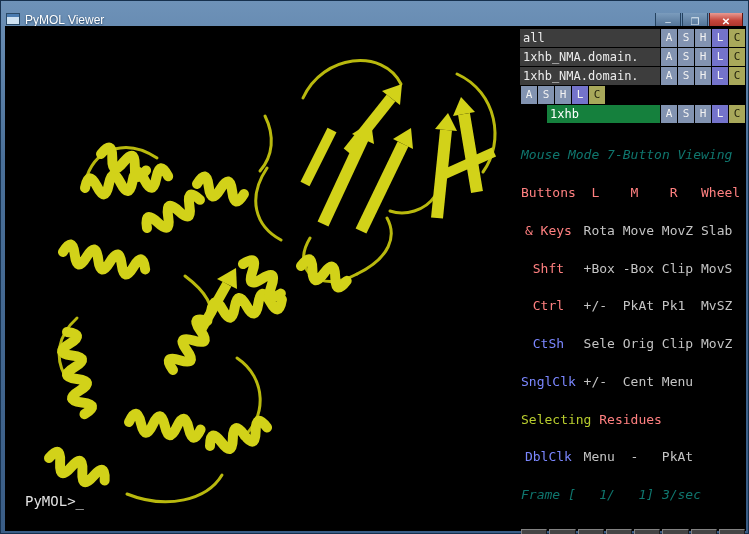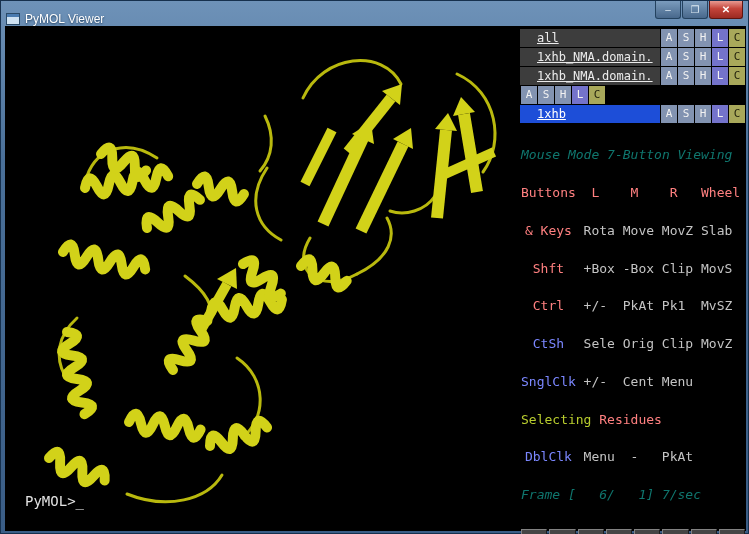--- a/index.html
+++ b/index.html
@@ -2,21 +2,21 @@
 <html><head>
 <meta charset="utf-8">
 <style>
   * { margin:0; padding:0; box-sizing:border-box; }
   html,body { width:749px; height:534px; overflow:hidden; background:#222;
               font-family:"DejaVu Sans Mono", monospace; }
   .window { position:relative; width:749px; height:534px;
             background:linear-gradient(#6e92b8,#4a7099 30%,#3a5d86);
             border:1px solid #16304d; }
   
-  .titlebar { height:35px; display:flex; align-items:center; padding:0 5px;
+  .titlebar { height:35px; display:flex; align-items:flex-start; padding:12px 5px;
               font-family:"Liberation Sans", sans-serif; }
   .win-icon { width:14px; height:12px; margin-right:5px; position:relative;
               background:#cfe2f2; border:1px solid #2a4a68; }
   .win-icon::before { content:""; position:absolute; left:0; top:0; right:0; height:3px;
               background:#4a7bb0; }
   .win-title { color:#ffffff; font-size:12px; text-shadow:0 1px 2px #1c3a5a; flex:1; }
   .win-btns { display:flex; align-items:flex-start; height:100%; padding-top:0; }
   .wbtn { width:26px; height:18px; margin-left:1px; border:1px solid #24425f;
           border-top:none; border-radius:0 0 3px 3px; text-align:center;
           font-size:10px; line-height:16px; color:#dce8f2; cursor:pointer;
@@ -29,22 +29,22 @@
   .viewport { position:relative; width:514px; height:505px; background:#000; overflow:hidden; }
   .viewport svg { position:absolute; left:0; top:0; }
   .cmdline { position:absolute; left:20px; bottom:22px; color:#e2e2e2; font-size:14px;
              white-space:pre; }
   .cmdline .cursor { color:#e2e2e2; }
   
   .sidebar { width:227px; height:505px; background:#000; display:flex;
              flex-direction:column; padding-top:3px; }
   .obj-row { height:18px; margin:0 1px 1px 1px; display:flex; }
   .obj-name { flex:1; background:#3d3d3d; color:#ececec; font-size:12px; line-height:18px;
-              padding-left:17px; overflow:hidden; white-space:nowrap; cursor:pointer;text-decoration:underline; }
-  .obj-row.selected .obj-name { background:#1d4ed8; color:#ffffff; }
+              padding-left:3px; overflow:hidden; white-space:nowrap; cursor:pointer; }
+  .obj-row.selected .obj-name { background:#15803d; color:#ffffff;margin-left:27px; }
   .pbtn { width:16px; margin-left:1px; font-size:11px; line-height:18px; text-align:center;
           color:#f2f2f2; cursor:pointer; }
   .pbtn.a, .pbtn.s, .pbtn.h { background:#8293b1; }
   .pbtn.l { background:#7473cb; }
   .pbtn.c { background:#a8a85a; color:#26260e; }
   .spacer { flex:1; }
   
   .mouse-panel { font-size:13px; line-height:12.6px; white-space:pre; padding-left:2px; }
   .mp-head { display:inline-block; width:7ch; text-align:center; }
   .c-grn { color:#0f766e;font-style:italic; }
@@ -181,21 +181,21 @@
       <div class="mouse-panel">
         <div><span class="c-grn gap1">Mouse Mode</span><span class="c-grn">7-Button Viewing</span></div>
         <div><span class="mp-head c-sal">Buttons</span><span class="c-sal">  L    M    R   Wheel</span></div>
         <div><span class="mp-head c-sal">&amp; Keys</span><span class="c-gry"> Rota Move MovZ Slab</span></div>
         <div><span class="mp-head c-sal">Shft</span><span class="c-gry"> +Box -Box Clip MovS</span></div>
         <div><span class="mp-head c-sal">Ctrl</span><span class="c-gry"> +/-  PkAt Pk1  MvSZ</span></div>
         <div><span class="mp-head c-blu">CtSh</span><span class="c-gry"> Sele Orig Clip MovZ</span></div>
         <div><span class="mp-head c-blu">SnglClk</span><span class="c-gry"> +/-  Cent Menu</span></div>
         <div><span class="c-yel gap1">Selecting</span><span class="c-sal">Residues</span></div>
         <div><span class="mp-head c-blu">DblClk</span><span class="c-gry"> Menu  -   PkAt</span></div>
-        <div><span class="c-grn">Frame [   6/   1] 7/sec</span></div>
+        <div><span class="c-grn">Frame [   1/   1] 3/sec</span></div>
       </div>
 
       <div class="vcr">
         <button class="vcr-btn">
             <span>|◀</span>
           </button>
         <button class="vcr-btn">
             <span>◀</span>
           </button>
         <button class="vcr-btn">

